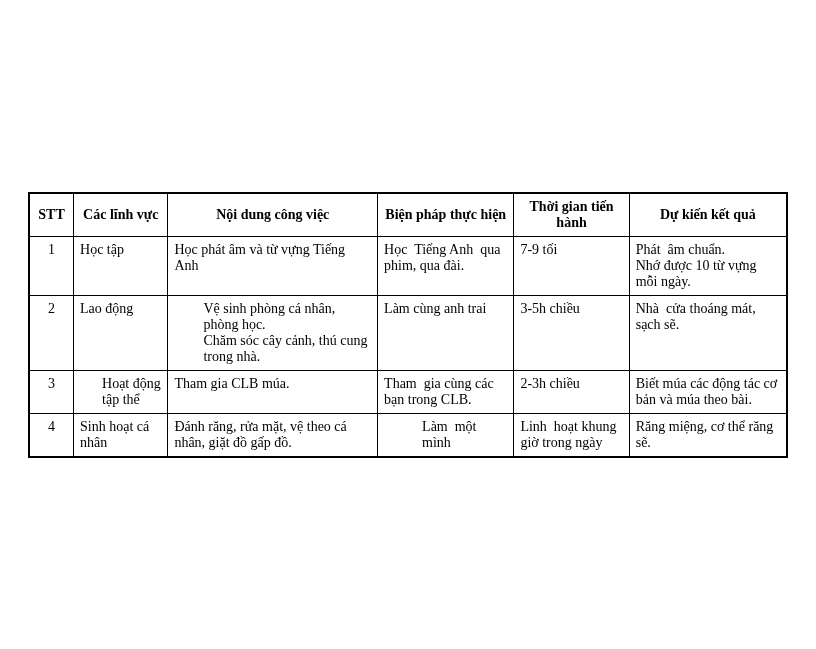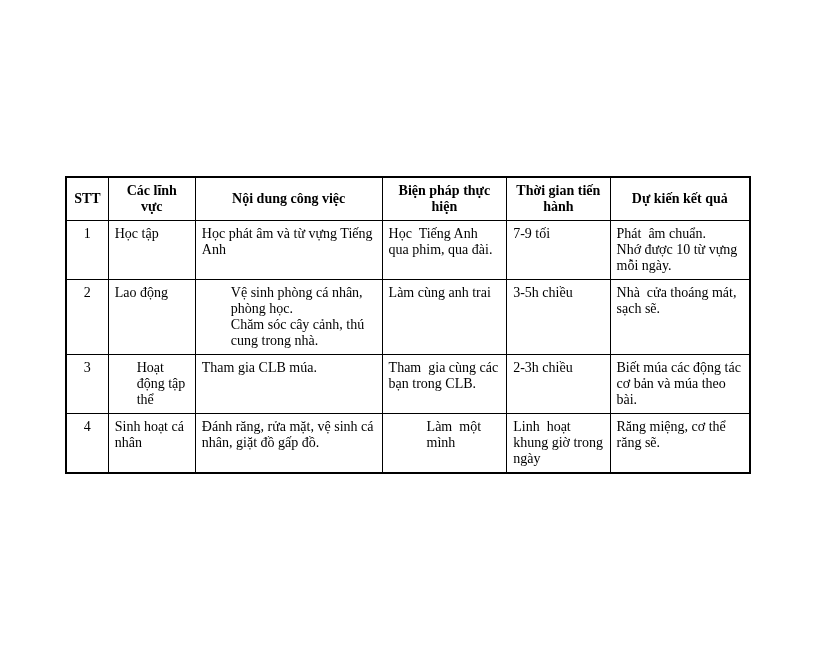--- a/index.html
+++ b/index.html
@@ -6,21 +6,21 @@
     body {
       background: #fff;
       display: flex;
       justify-content: center;
       align-items: center;
       min-height: 649px;
       font-family: 'Times New Roman', Times, serif;
       font-size: 14px;
     }
     .table-wrapper {
-      width: 686px;
+      width: 760px;
       border: 1.5px solid #000;
     }
     table {
       width: 100%;
       border-collapse: collapse;
     }
     th, td {
       border: 1px solid #000;
       padding: 5px 6px;
       vertical-align: top;
@@ -77,20 +77,20 @@
           <td class="col-stt center">3</td>
           <td class="col-linh-vuc" style="white-space: pre-wrap; padding-left: 28px;">Hoạt động tập thể</td>
           <td class="col-noi-dung" style="white-space: pre-wrap;">Tham gia CLB múa.</td>
           <td class="col-bien-phap" style="white-space: pre-wrap;">Tham  gia cùng các bạn trong CLB.</td>
           <td class="col-thoi-gian" style="white-space: pre-wrap;">2-3h chiều</td>
           <td class="col-du-kien" style="white-space: pre-wrap;">Biết múa các động tác cơ bản và múa theo bài.</td>
         </tr>
         <tr>
           <td class="col-stt center">4</td>
           <td class="col-linh-vuc" style="white-space: pre-wrap;">Sinh hoạt cá nhân</td>
-          <td class="col-noi-dung" style="white-space: pre-wrap;">Đánh răng, rửa mặt, vệ sinh cá nhân, giặt đồ gấp đồ.</td>
+          <td class="col-noi-dung" style="white-space: pre-wrap;">Đánh răng, rửa mặt, vệ theo cá nhân, giặt đồ gấp đồ.</td>
           <td class="col-bien-phap" style="white-space: pre-wrap; padding-left: 44px;">Làm  một mình</td>
           <td class="col-thoi-gian" style="white-space: pre-wrap;">Linh  hoạt khung giờ trong ngày</td>
           <td class="col-du-kien" style="white-space: pre-wrap;">Răng miệng, cơ thể răng sẽ.</td>
         </tr>
       </tbody>
   </table>
 </div>
 
 </body></html>

